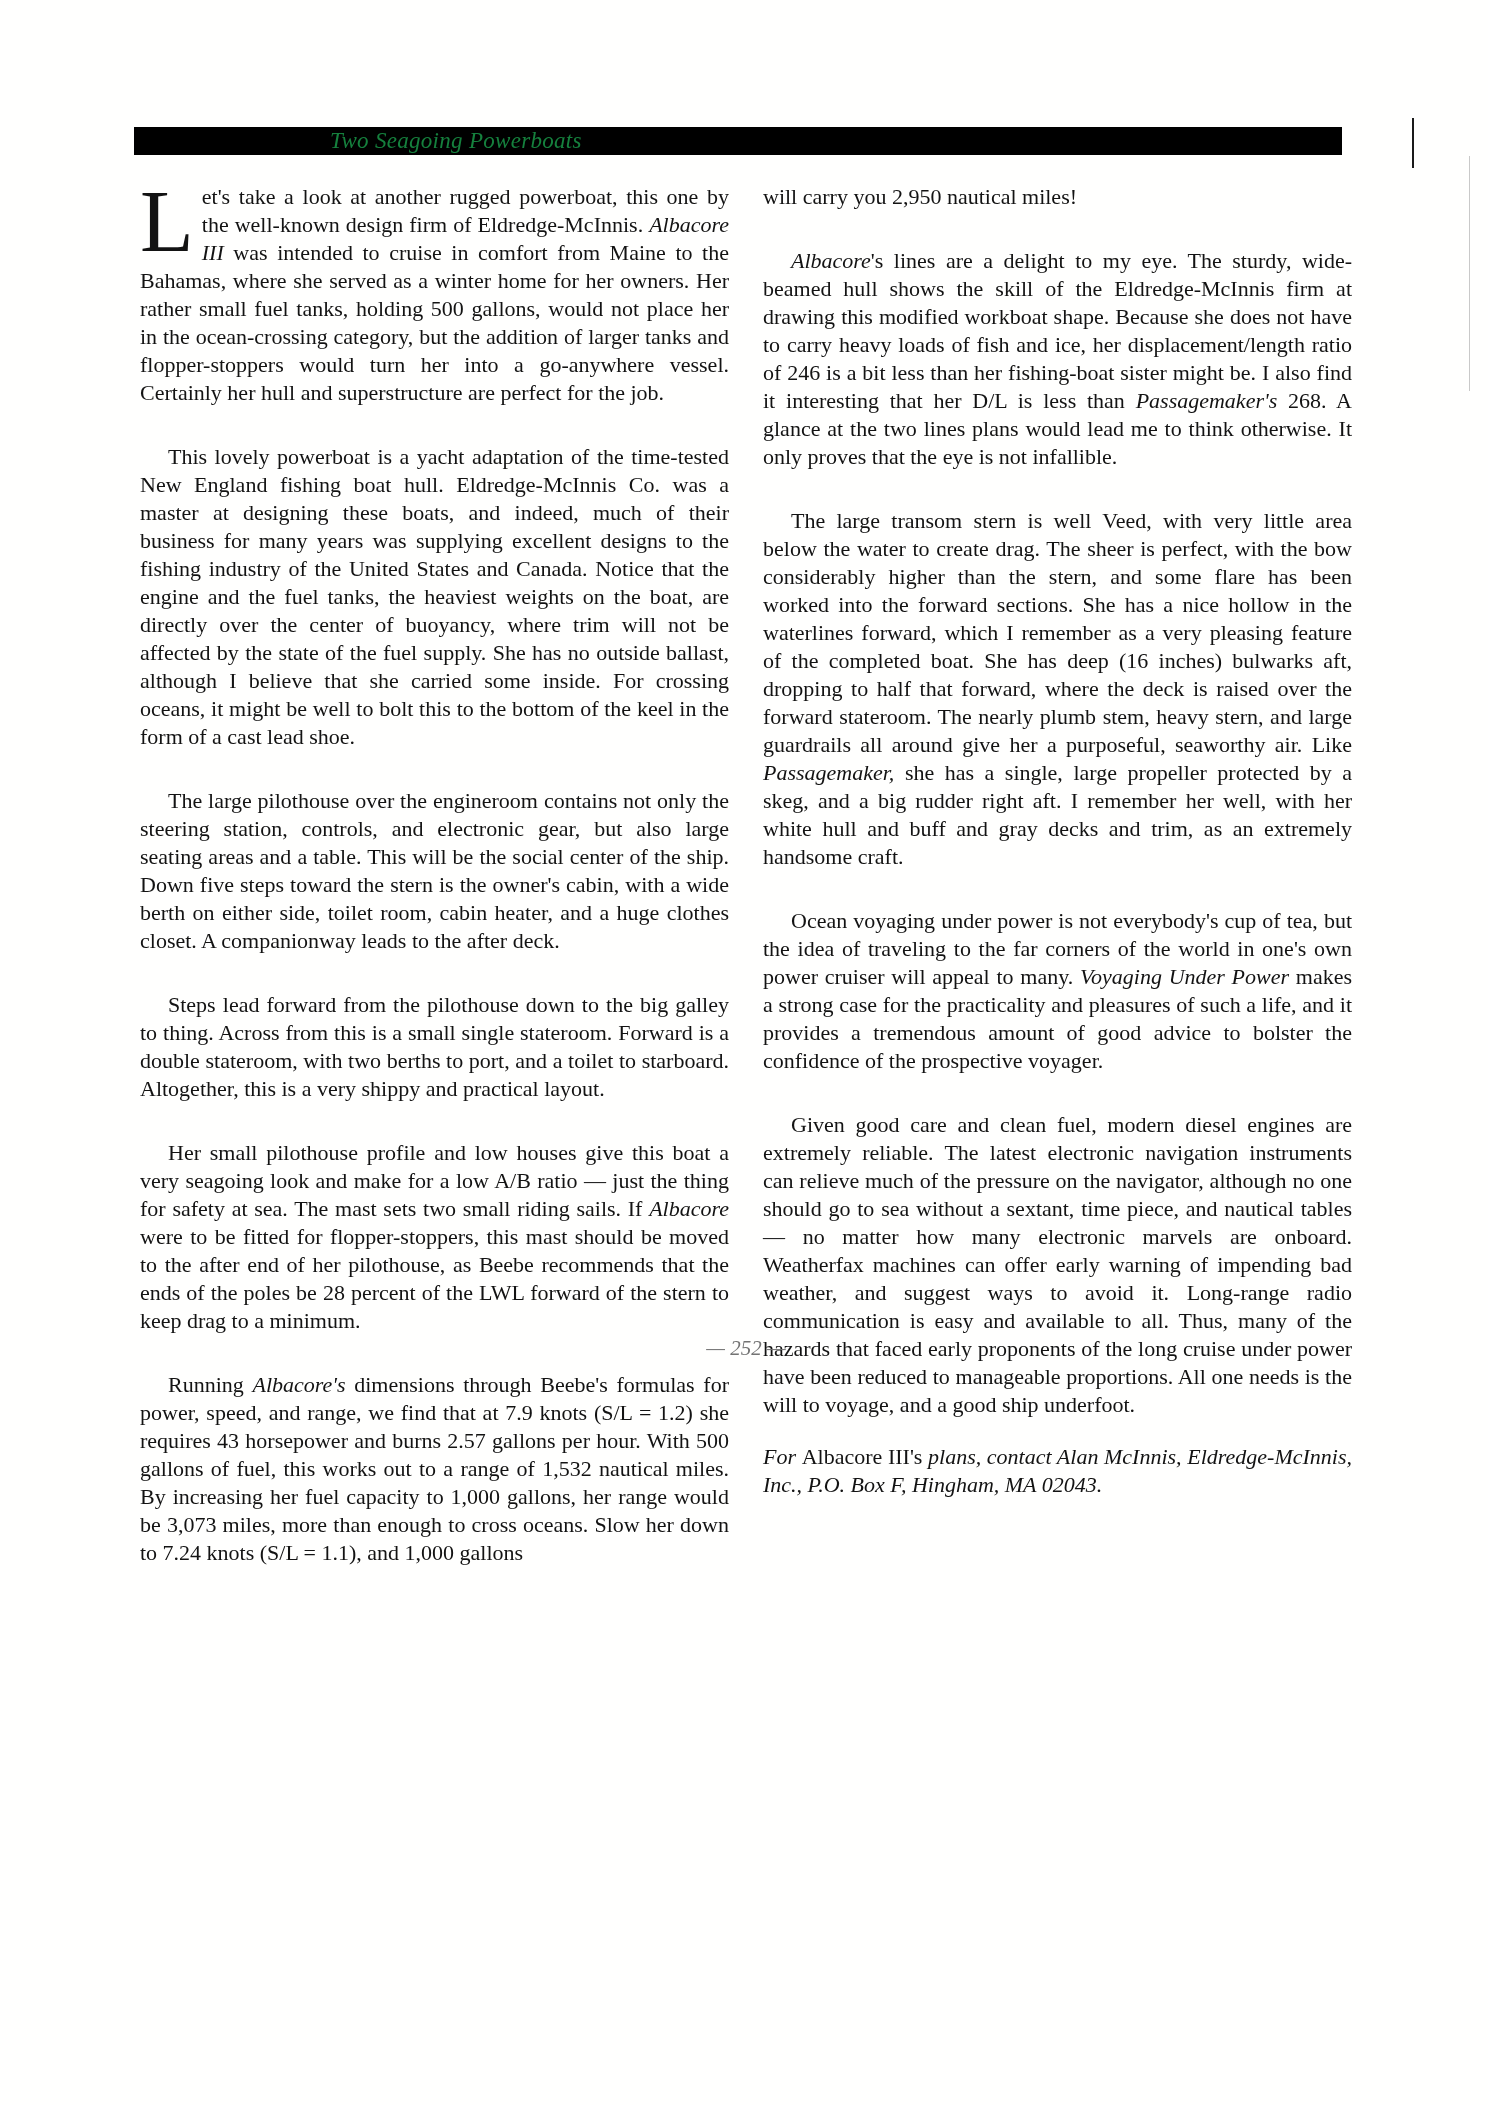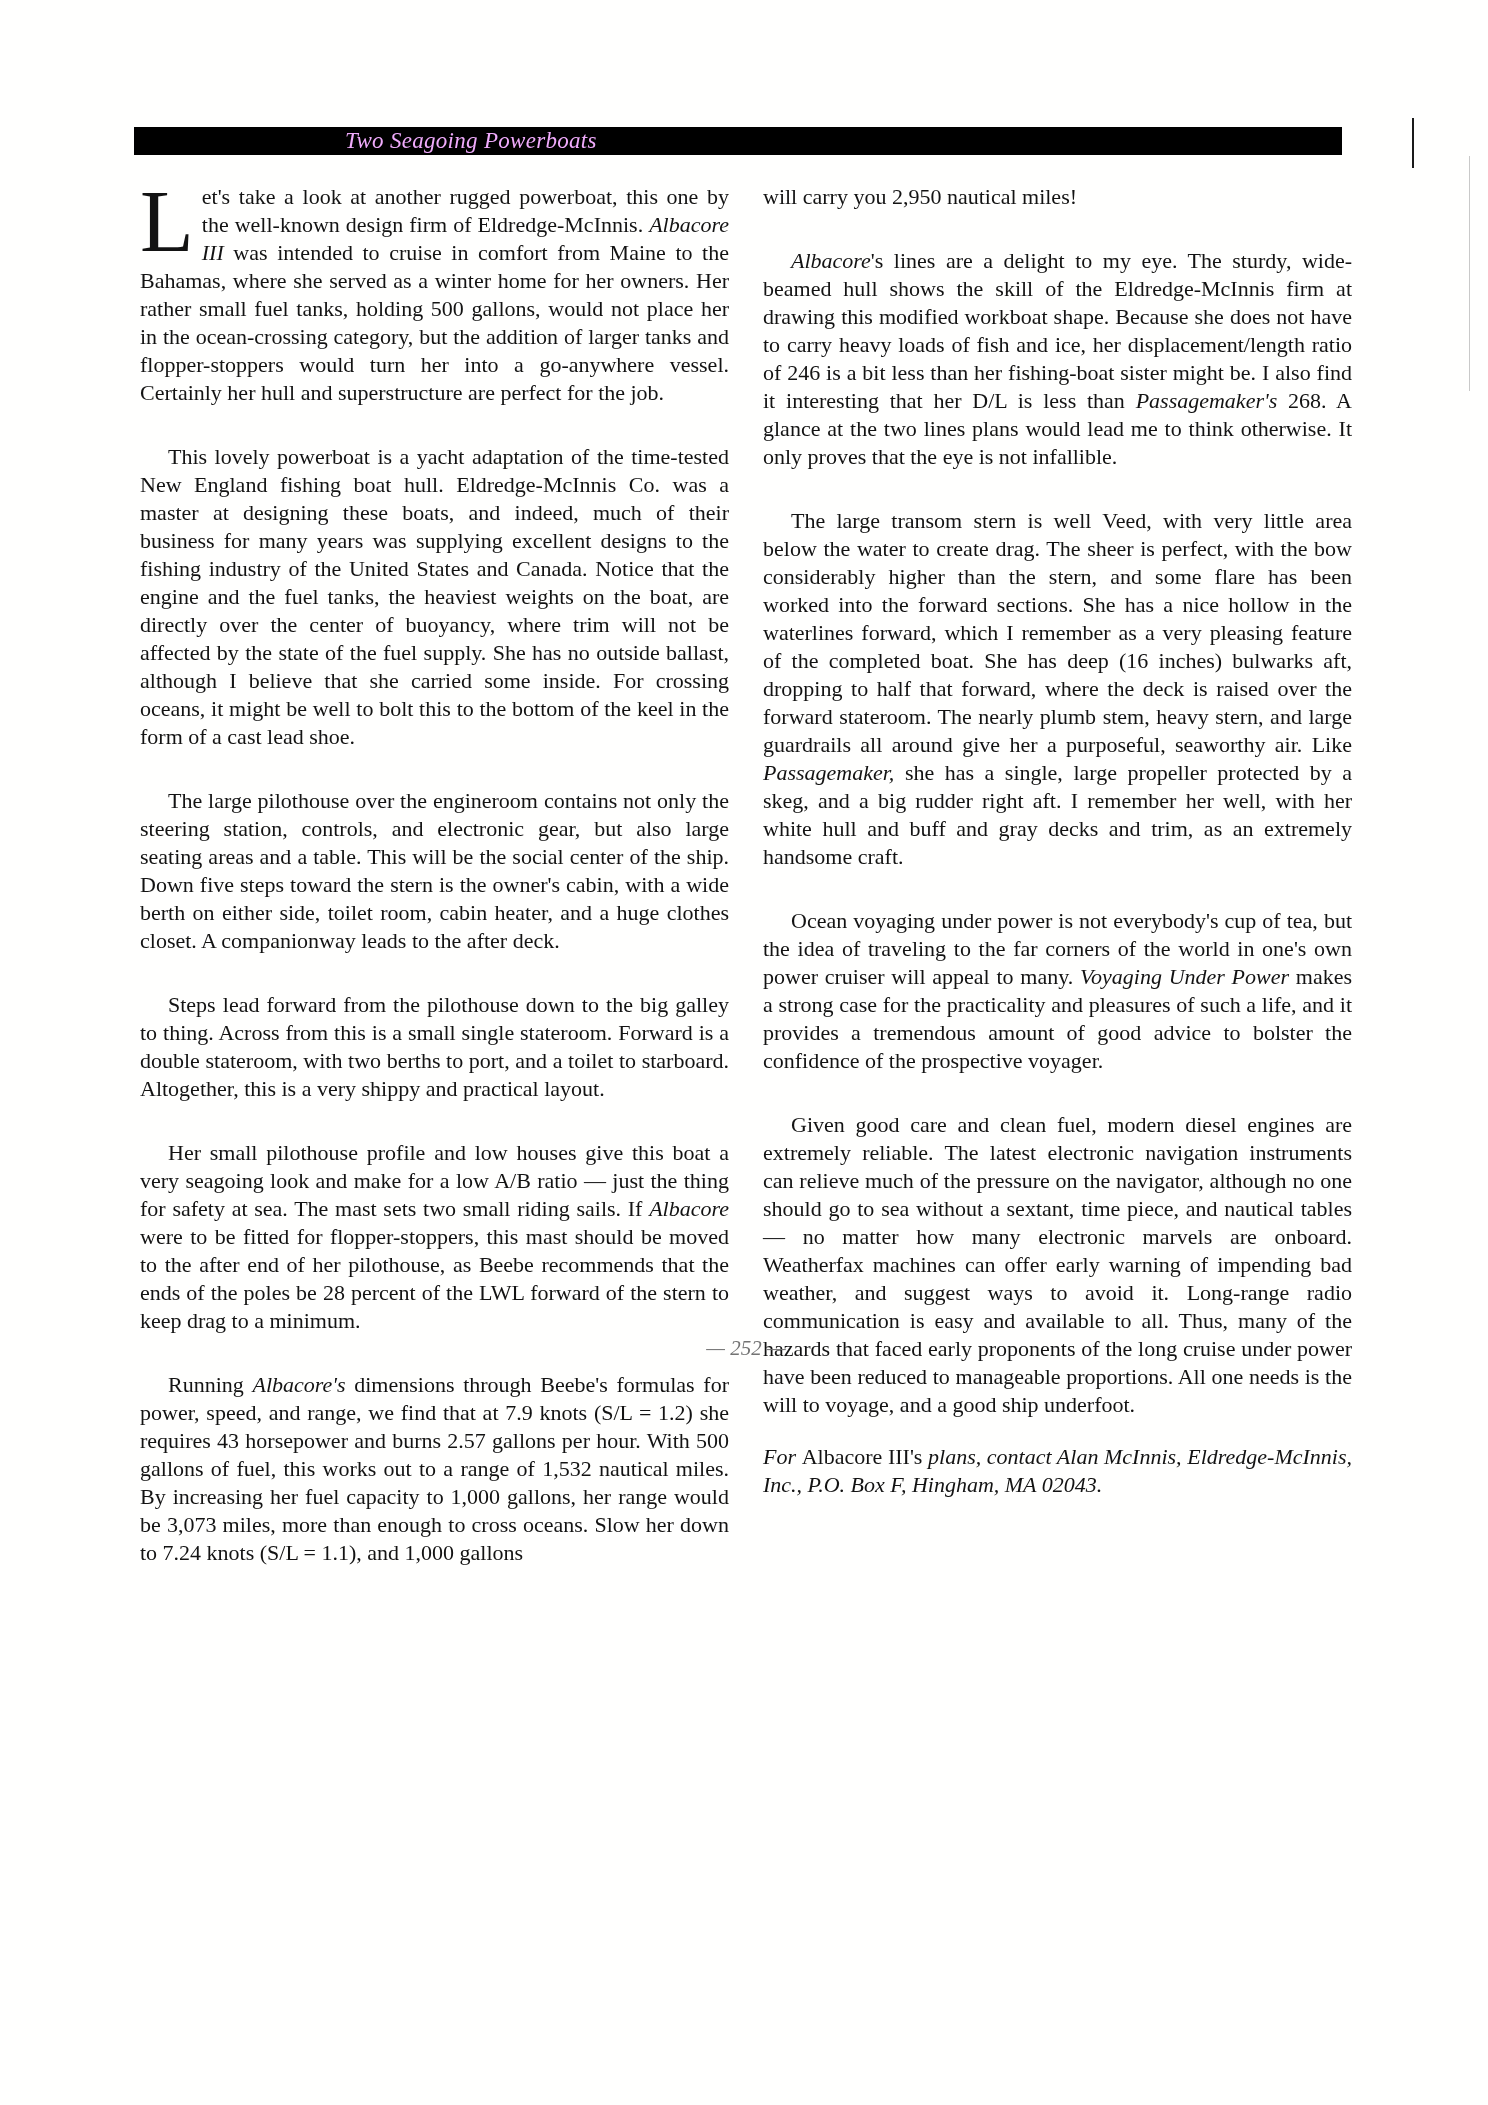--- a/index.html
+++ b/index.html
@@ -15,25 +15,25 @@
   .header-bar {
     position: absolute;
     left: 134px;
     top: 127px;
     width: 1208px;
     height: 28px;
     background: #000000;
   }
   .header-title {
     position: absolute;
-    left: 211px;
+    left: 196px;
     top: 0;
     height: 16px;
     line-height: 27px;
-    color: #f0abfc;
+    color: #15803d;
     font-style: italic;
     font-size: 23px;
     letter-spacing: 0.3px;
     white-space: nowrap;
   }
   .scan-tick {
     position: absolute;
     left: 1412px;
     top: 118px;
     width: 2px;

